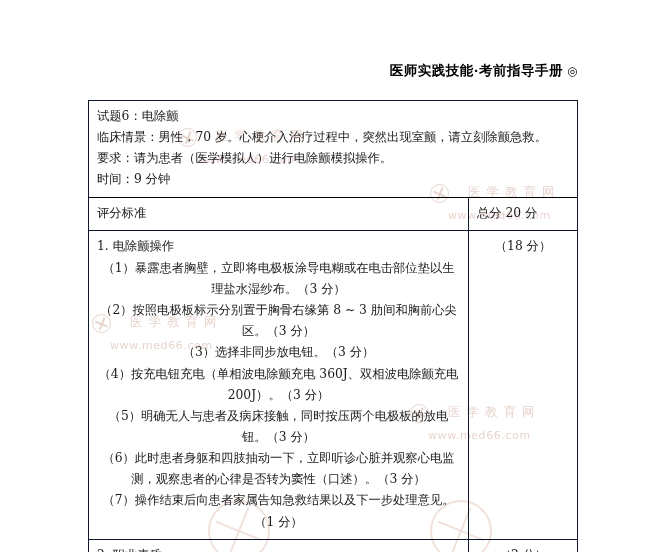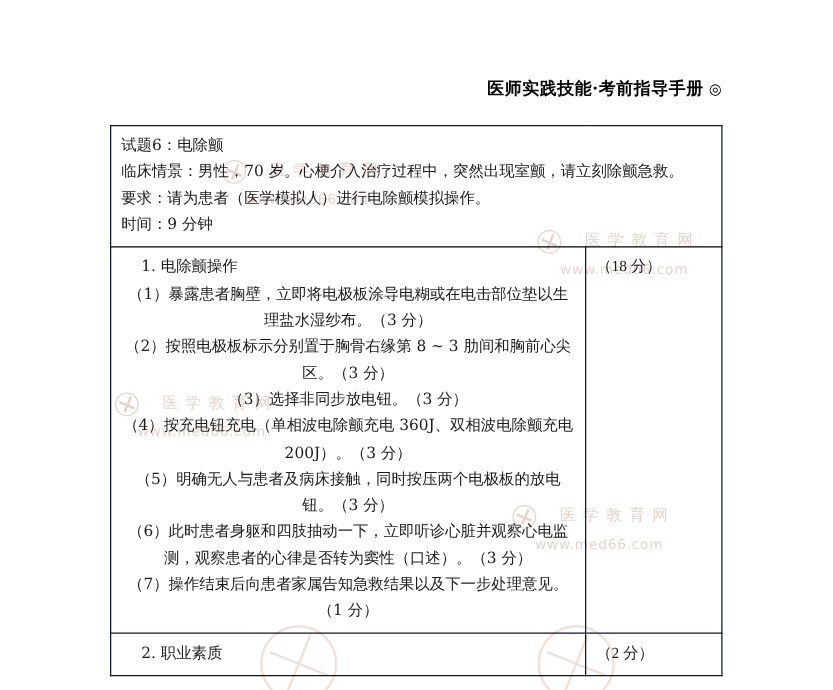--- a/index.html
+++ b/index.html
@@ -64,26 +64,26 @@
     text-align: left;
     padding-left: 8px;
   }
   .score-head {
     text-align: left;
     width: 92px;
     white-space: nowrap;
   }
   .score-cell {
     width: 92px;
+    text-align: center;
     vertical-align: middle;
     white-space: nowrap;
-    font-family: Liberation Serif, serif;
   }
   .sect-title {
-    margin: 0 0 1px 16px;
+    margin: 0 0 1px 0;
   }
   .item {
     margin: 0;
     text-indent: 0;
     text-align: center;
   }
   
   .wm {
     position: absolute;
     pointer-events: none;
@@ -210,20 +210,24 @@
 
   <table class="doc-table">
     <tbody>
         <tr>
       <td class="intro-cell" colspan="2">
         <p>试题6：电除颤</p>
         <p>临床情景：男性，70 岁。心梗介入治疗过程中，突然出现室颤，请立刻除颤急救。</p>
         <p>要求：请为患者（医学模拟人）进行电除颤模拟操作。</p>
         <p>时间：9 分钟</p>
       </td>
+    </tr>
+    <tr>
+      <td class="crit-head">评分标准</td>
+      <td class="score-head">总分 20 分</td>
     </tr>
     <tr>
       <td>
         <p class="sect-title">1. 电除颤操作</p>
         <p class="item">（1）暴露患者胸壁，立即将电极板涂导电糊或在电击部位垫以生理盐水湿纱布。（3 分）</p>
         <p class="item">（2）按照电极板标示分别置于胸骨右缘第 8 ~ 3 肋间和胸前心尖区。（3 分）</p>
         <p class="item">（3）选择非同步放电钮。（3 分）</p>
         <p class="item">（4）按充电钮充电（单相波电除颤充电 360J、双相波电除颤充电 200J）。（3 分）</p>
         <p class="item">（5）明确无人与患者及病床接触，同时按压两个电极板的放电钮。（3 分）</p>
         <p class="item">（6）此时患者身躯和四肢抽动一下，立即听诊心脏并观察心电监测，观察患者的心律是否转为窦性（口述）。（3 分）</p>

